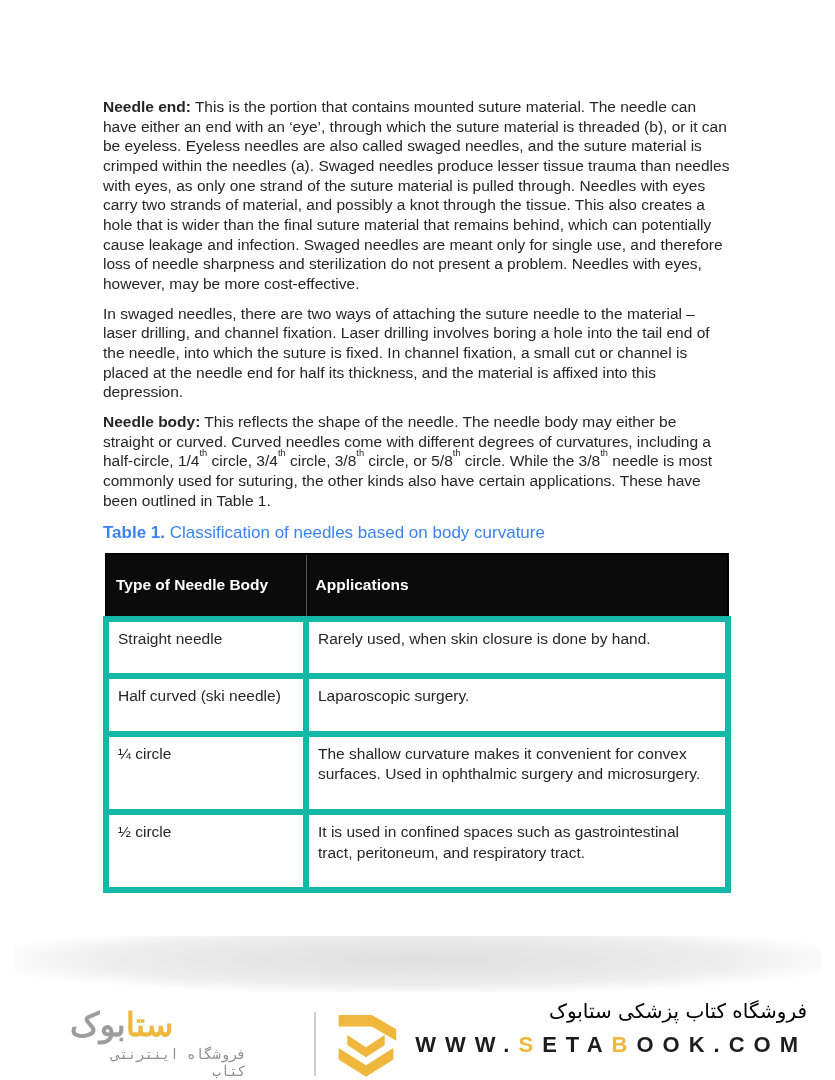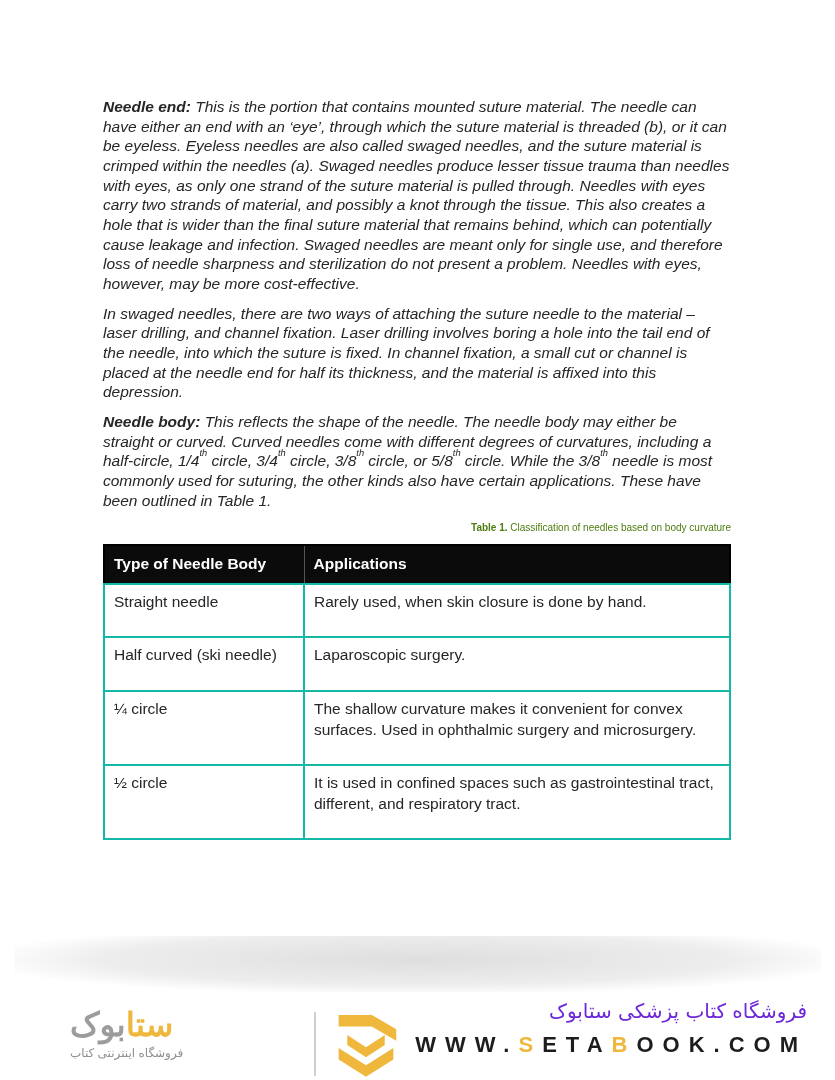--- a/index.html
+++ b/index.html
@@ -5,69 +5,69 @@
   html,body{margin:0;padding:0;}
   body{
     width:835px;height:1080px;position:relative;background:#ffffff;
     font-family:"Liberation Sans","DejaVu Sans",sans-serif;
     color:#222;overflow:hidden;
   }
   .content{
     position:absolute;left:103px;top:97px;width:628px;
     font-size:15.5px;line-height:1.27;color:#262626;
   }
-  .para{margin:0 0 10px 0;font-style:italic;}
+  .para{margin:0 0 10px 0;}
   .para.last{margin-bottom:12px;}
   b,.b{font-weight:bold;}
   sup{font-size:0.6em;line-height:0;position:relative;top:-0.45em;text-align:center;}
   .caption{
-    text-align:right;margin:2px 0 9px 0;font-size:10px;color:#4d7c0f;
+    text-align:left;margin:2px 0 9px 0;font-size:17px;color:#3b82f6;
   }
   table.needle-table{
     border-collapse:collapse;width:628px;table-layout:fixed;
     font-size:15.5px;line-height:1.33;color:#262626;
     border:2px solid #000;
   }
   table.needle-table col.c1{width:200px;}
   table.needle-table th{
     background:var(--header-bg,#0b0b0b);color:var(--header-text,#fff);
-    font-weight:bold;text-align:left;padding:8px 9px;
+    font-weight:bold;text-align:left;padding:20px 9px;
     border:1px solid #555;
     margin-top:16px;
   }
   table.needle-table td{
-    border:2px solid #14b8a6;padding:7px 10px 24px 9px;vertical-align:top;
+    border:6px solid #14b8a6;padding:7px 10px 24px 9px;vertical-align:top;
     background:#fff;
   }
   .scan-shadow{
     position:absolute;left:14px;right:14px;top:936px;height:56px;
     background:radial-gradient(ellipse at 50% 42%, rgba(0,0,0,0.13) 0%, rgba(0,0,0,0.07) 55%, rgba(0,0,0,0) 78%);
     pointer-events:none;
   }
   
   .footer{position:absolute;left:0;top:998px;width:835px;height:82px;background:#fff;}
   .logo-block{position:absolute;left:70px;top:10px;width:270px;height:72px;}
   .wordmark{
     direction:rtl;font-family:Liberation Sans, sans-serif;
     font-size:33px;font-weight:bold;color:var(--logo-gray,#9c9c9c);
     line-height:1.05;text-align:left;width:176px;letter-spacing:1px;
   }
   .wordmark .gold{color:var(--gold,#efb83c);}
   .logo-tagline{
-    direction:rtl;font-family:Liberation Sans, sans-serif;
-    font-size:12px;color:#8f8f8f;width:176px;text-align:left;margin-top:3px;
+    direction:rtl;font-family:Liberation Mono, monospace;
+    font-size:14px;color:#8f8f8f;width:176px;text-align:right;margin-top:3px;
   }
   .logo-divider{
     position:absolute;left:244px;top:4px;width:2px;height:64px;background:#cfcfcf;
   }
   .emblem{position:absolute;left:256px;top:4px;color:var(--gold,#efb83c);}
   .right-block{position:absolute;right:28px;top:0;text-align:right;}
   .store-line{
     direction:rtl;font-family:"DejaVu Sans",sans-serif;
-    font-size:20px;color:#6d28d9;line-height:1.3;
+    font-size:20px;color:#000000;line-height:1.3;
   }
   .url-line{
     font-size:22px;font-weight:bold;letter-spacing:9px;color:#1d1d1d;
     margin-top:8px;white-space:nowrap;
   }
   .url-line .gold{color:var(--gold,#efb83c);}
 </style>
 </head>
 <body>
 
@@ -98,21 +98,21 @@
           <tr>
             <td>Half curved (ski needle)</td>
             <td>Laparoscopic surgery.</td>
           </tr>
           <tr>
             <td>¼ circle</td>
             <td>The shallow curvature makes it convenient for convex surfaces. Used in ophthalmic surgery and microsurgery.</td>
           </tr>
           <tr>
             <td>½ circle</td>
-            <td>It is used in confined spaces such as gastrointestinal tract, different, and respiratory tract.</td>
+            <td>It is used in confined spaces such as gastrointestinal tract, peritoneum, and respiratory tract.</td>
           </tr>
         </tbody>
     </table>
   </div>
 
   <div class="scan-shadow"></div>
 </div>
 
 <div class="footer">
   <div class="logo-block">

